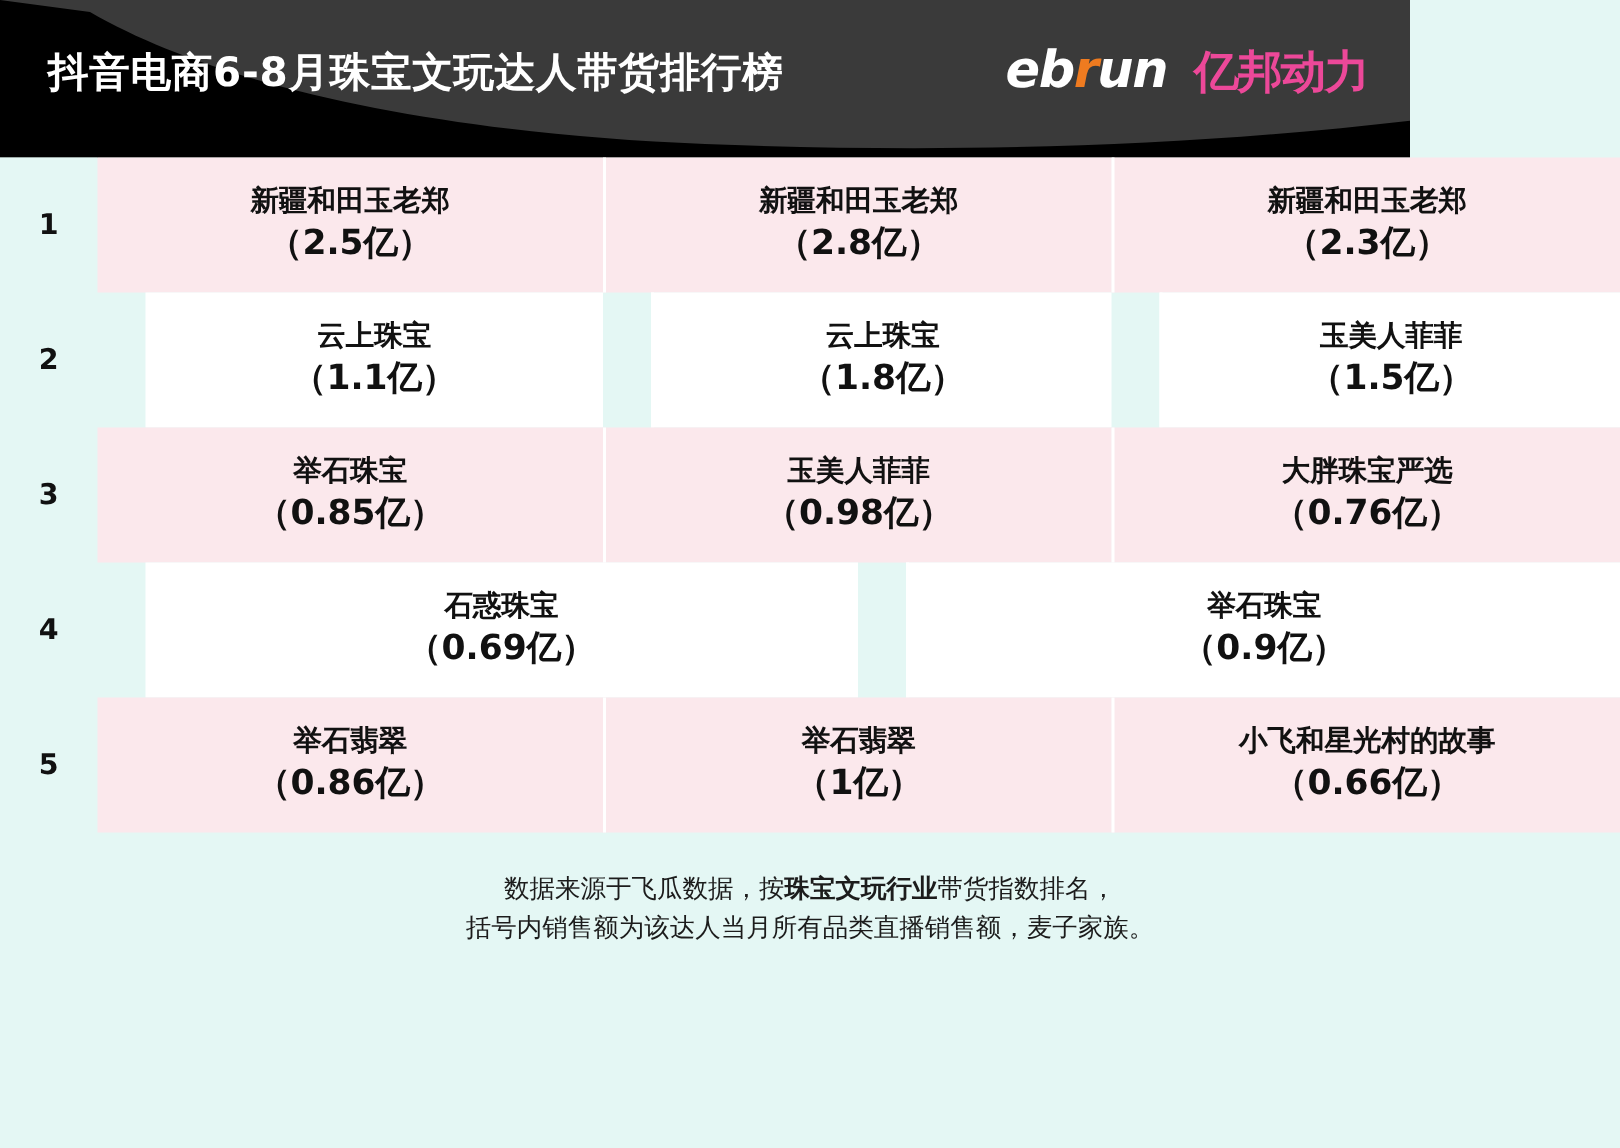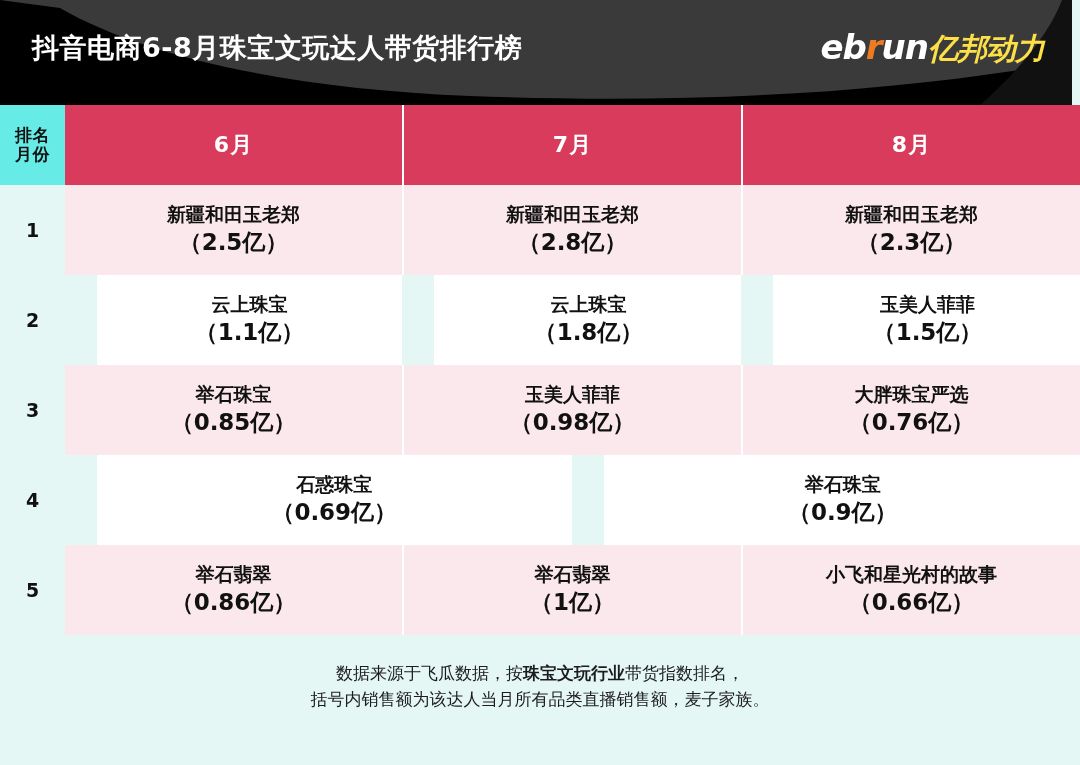--- a/index.html
+++ b/index.html
@@ -6,41 +6,41 @@
   html,body { width:1080px; height:765px; }
   body {
     font-family:"DejaVu Sans","Liberation Sans",sans-serif;
     background:#e4f7f4;
     overflow:hidden;
   }
   .page { position:relative; width:1080px; height:765px; }
 
   
   .header {
-    position:relative; width:1072px; height:105px;
+    position:relative; width:940px; height:105px;
     background:#000000; overflow:hidden;
   }
   .header-wave { position:absolute; inset:0; width:1080px; height:105px; }
   .header-title {
     position:absolute; left:32px; top:30px;
     font-size:27px; font-weight:bold; color:#ffffff;
     letter-spacing:0.5px; white-space:nowrap; z-index:3;
   }
   .logo {
     position:absolute; right:28px; top:27px;
     display:flex; align-items:baseline; z-index:3; white-space:nowrap;
   }
   .logo-en {
     font-size:34px; font-weight:bold; color:#ffffff;
     letter-spacing:-1px; font-style:italic;
   }
   .logo-en .r { color:#ef7b20; }
   .logo-cn {
-    font-size:30px; font-weight:bold; color:#fde047;
-    margin-left:0; font-style:italic; letter-spacing:-1px;
+    font-size:30px; font-weight:bold; color:#ec4899;
+    margin-left:18px; letter-spacing:-1px;
   }
 
   
   .table { position:relative; width:1080px; }
   .row { display:flex; width:1080px; }
   .cell-rank {
     width:65px; flex:0 0 65px;
     display:flex; align-items:center; justify-content:center;
     font-size:19px; font-weight:bold; color:#111;
   }
@@ -103,29 +103,20 @@
     </svg>
     <div class="header-title">抖音电商6-8月珠宝文玩达人带货排行榜</div>
     <div class="logo">
       <span class="logo-en"><span>eb</span><span class="r">r</span><span>un</span></span>
       <span class="logo-cn">亿邦动力</span>
     </div>
   </div>
 
   <div class="table">
 
-    <div class="row row-head">
-      <div class="cell-rank">
-        <span>排名</span>
-        <span>月份</span>
-      </div>
-      <div class="cell-month">6月</div>
-      <div class="cell-month">7月</div>
-      <div class="cell-month">8月</div>
-    </div>
 
     <div class="row row-data odd">
       <div class="cell-rank">1</div>
       <div class="cell-month">
         <span class="name">新疆和田玉老郑</span>
         <span class="amount">（2.5亿）</span>
       </div>
       <div class="cell-month">
         <span class="name">新疆和田玉老郑</span>
         <span class="amount">（2.8亿）</span>

